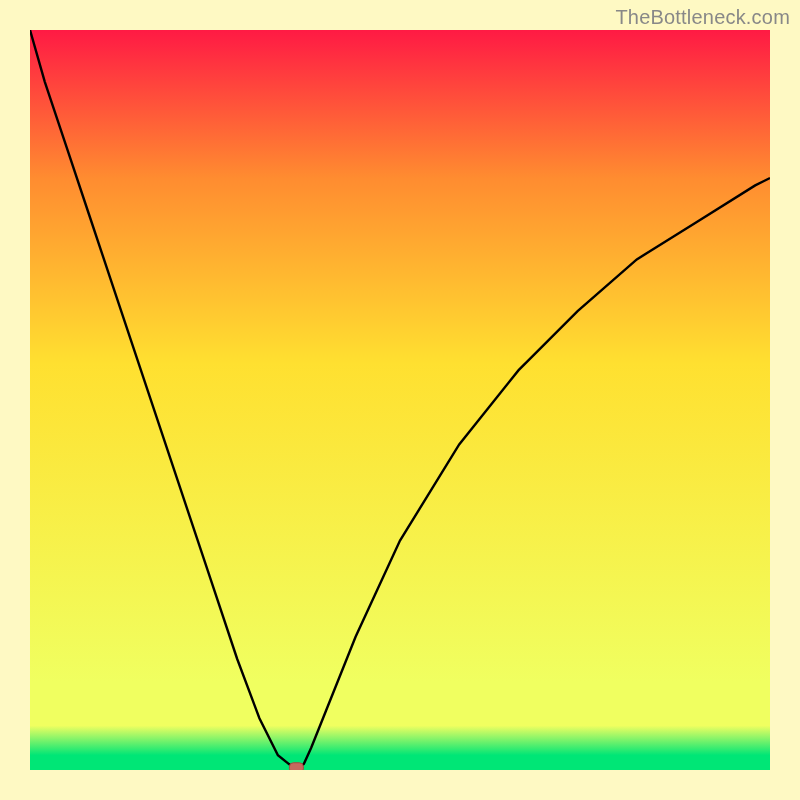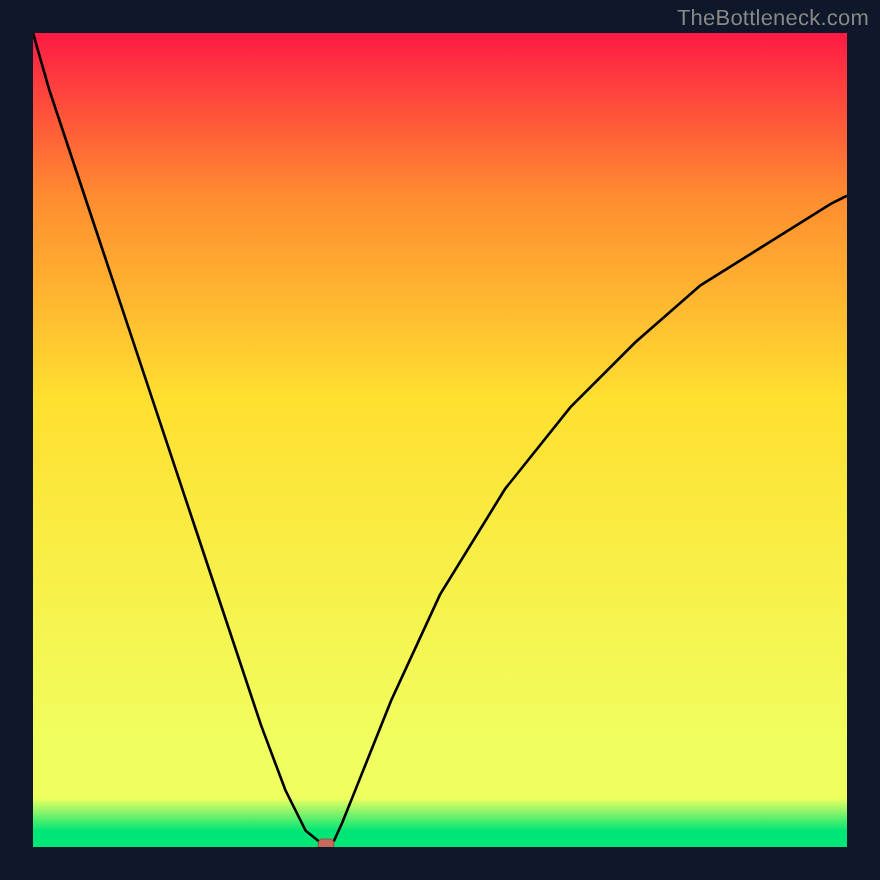--- a/index.html
+++ b/index.html
@@ -8,21 +8,21 @@
     width: 800px;
     height: 800px;
     background: #000;
     font-family: Arial, Helvetica, sans-serif;
     overflow: hidden;
   }
   .frame {
     position: relative;
     width: 800px;
     height: 800px;
-    background: #0f172a;
+    background: #fef9c3;
   }
   .plot-area {
     position: absolute;
     left: 30px;
     top: 30px;
     width: 740px;
     height: 740px;
     overflow: hidden;
   }
   .plot-area svg {

